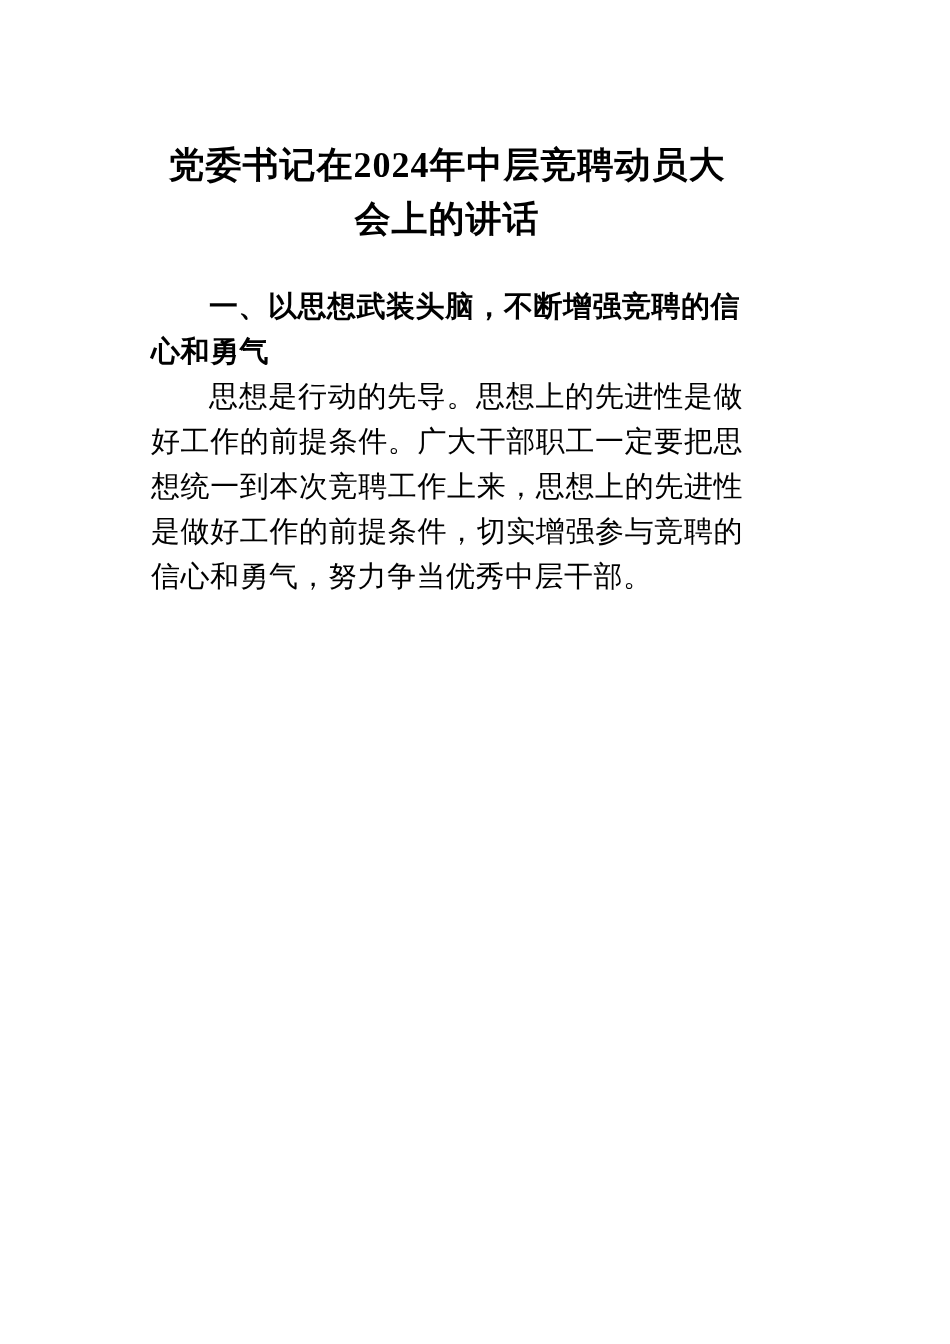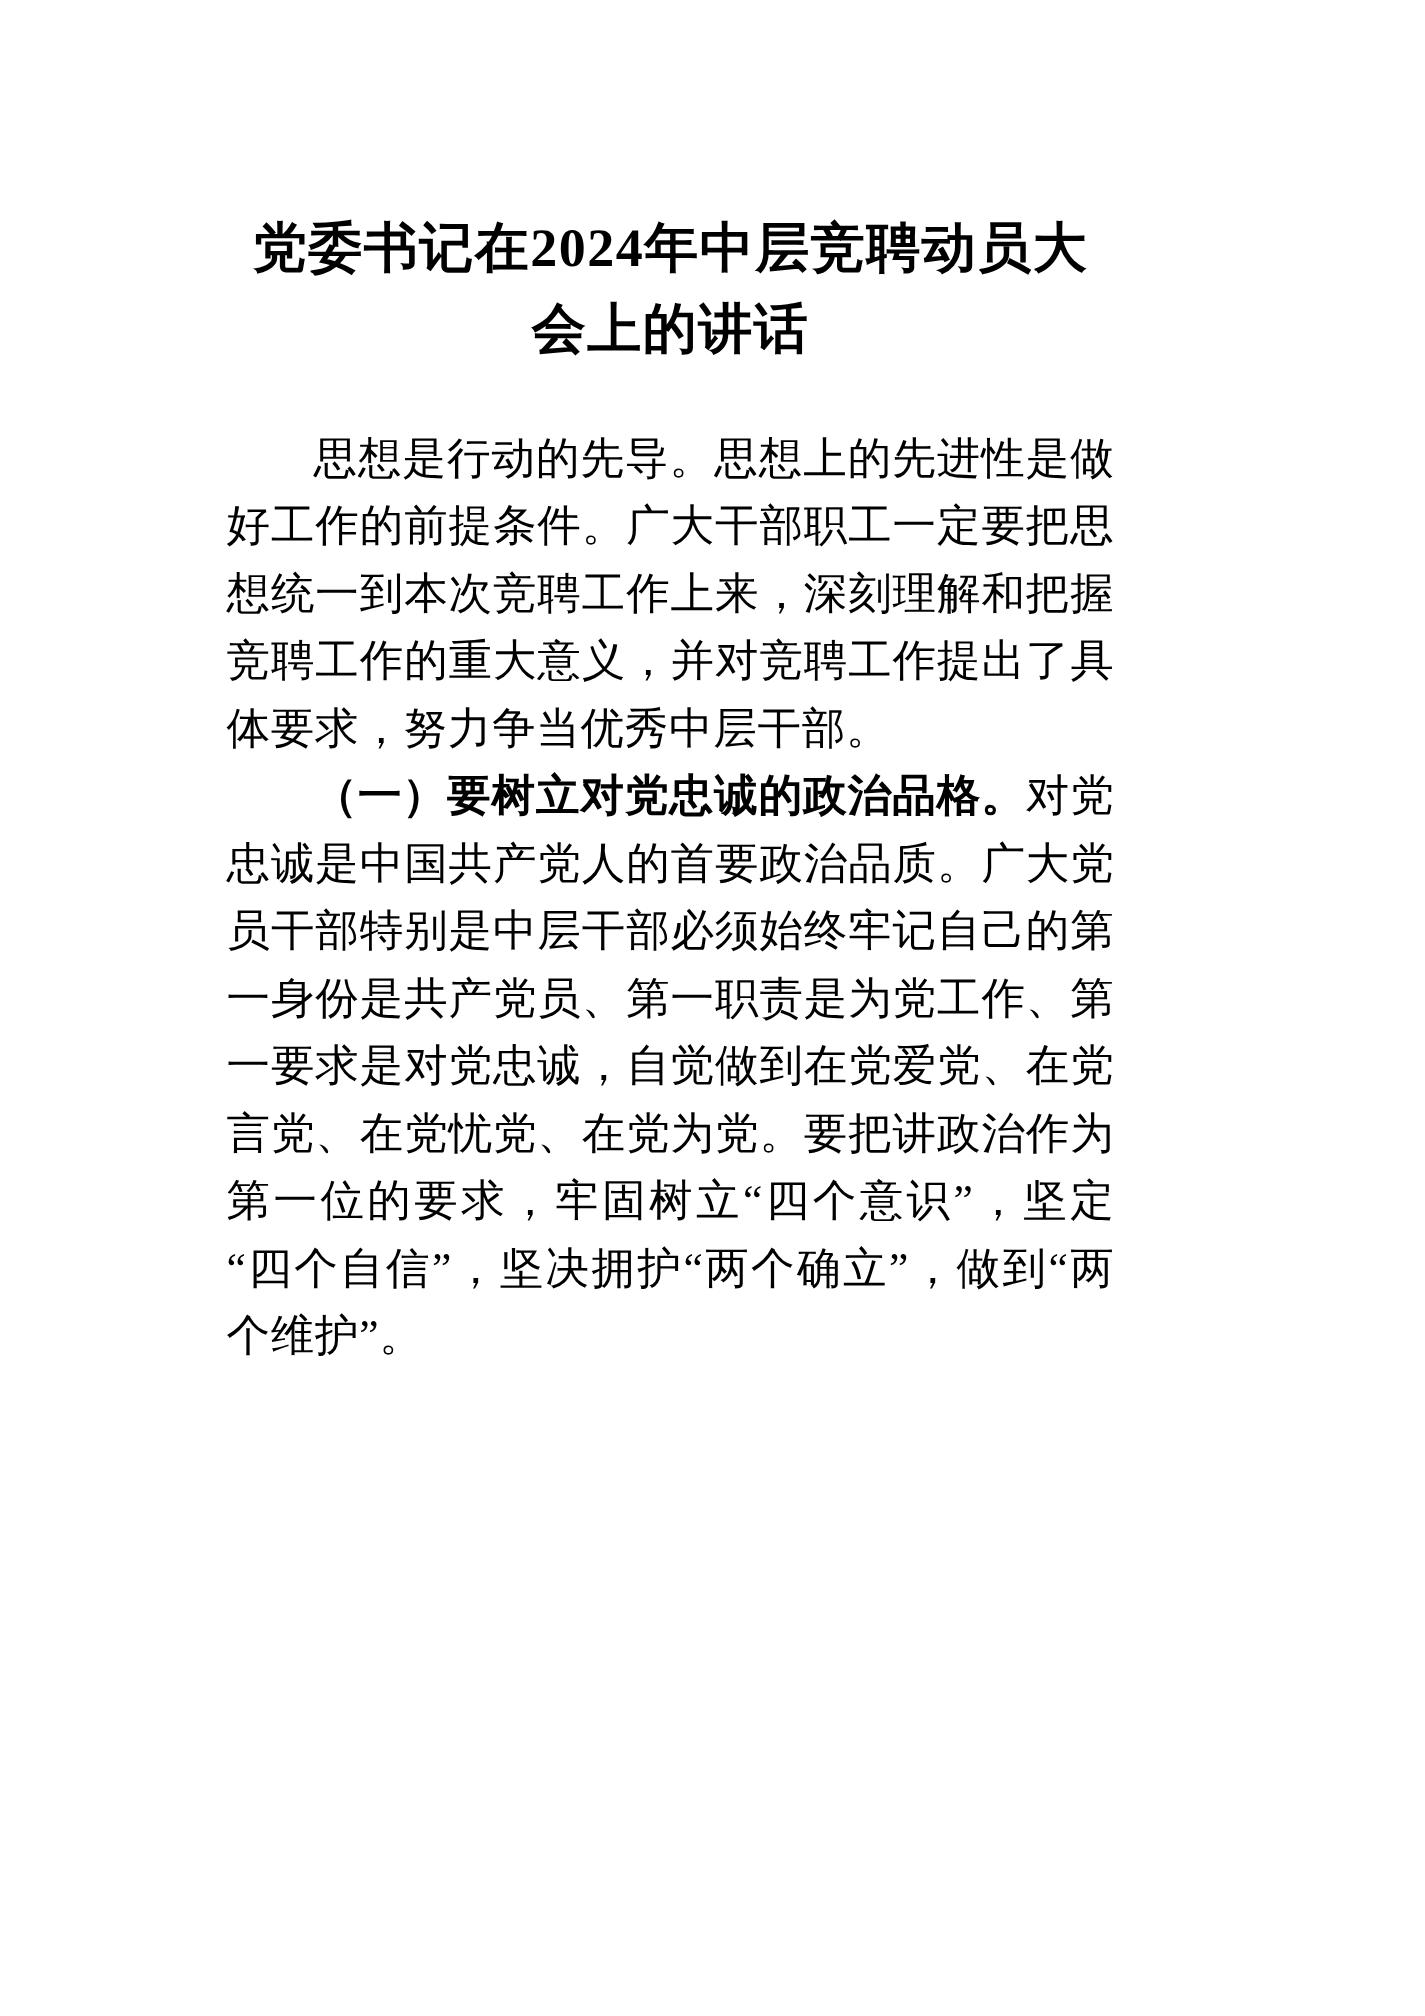--- a/index.html
+++ b/index.html
@@ -51,18 +51,18 @@
   }
 </style>
 </head>
 <body>
 
 <div class="page">
 
   <h1 class="doc-title">党委书记在2024年中层竞聘动员大会上的讲话</h1>
 
 
+  <p class="section-heading">一、以思想武装头脑，不断增强竞聘的信心和勇气</p>
 
-  <p class="para">思想是行动的先导。思想上的先进性是做好工作的前提条件。广大干部职工一定要把思想统一到本次竞聘工作上来，深刻理解和把握竞聘工作的重大意义，并对竞聘工作提出了具体要求，努力争当优秀中层干部。</p>
+  <p class="para">思想是行动的先导。思想上的先进性是做好工作的前提条件。广大干部职工一定要把思想统一到本次竞聘工作上来，思想上的先进性是做好工作的前提条件，切实增强参与竞聘的信心和勇气，努力争当优秀中层干部。</p>
 
-  <p class="para"><span class="lead-bold">（一）要树立对党忠诚的政治品格。</span><span>对党忠诚是中国共产党人的首要政治品质。广大党员干部特别是中层干部必须始终牢记自己的第一身份是共产党员、第一职责是为党工作、第一要求是对党忠诚，自觉做到在党爱党、在党言党、在党忧党、在党为党。要把讲政治作为第一位的要求，牢固树立“四个意识”，坚定“四个自信”，坚决拥护“两个确立”，做到“两个维护”。</span></p>
 
 </div>
 
 </body></html>

